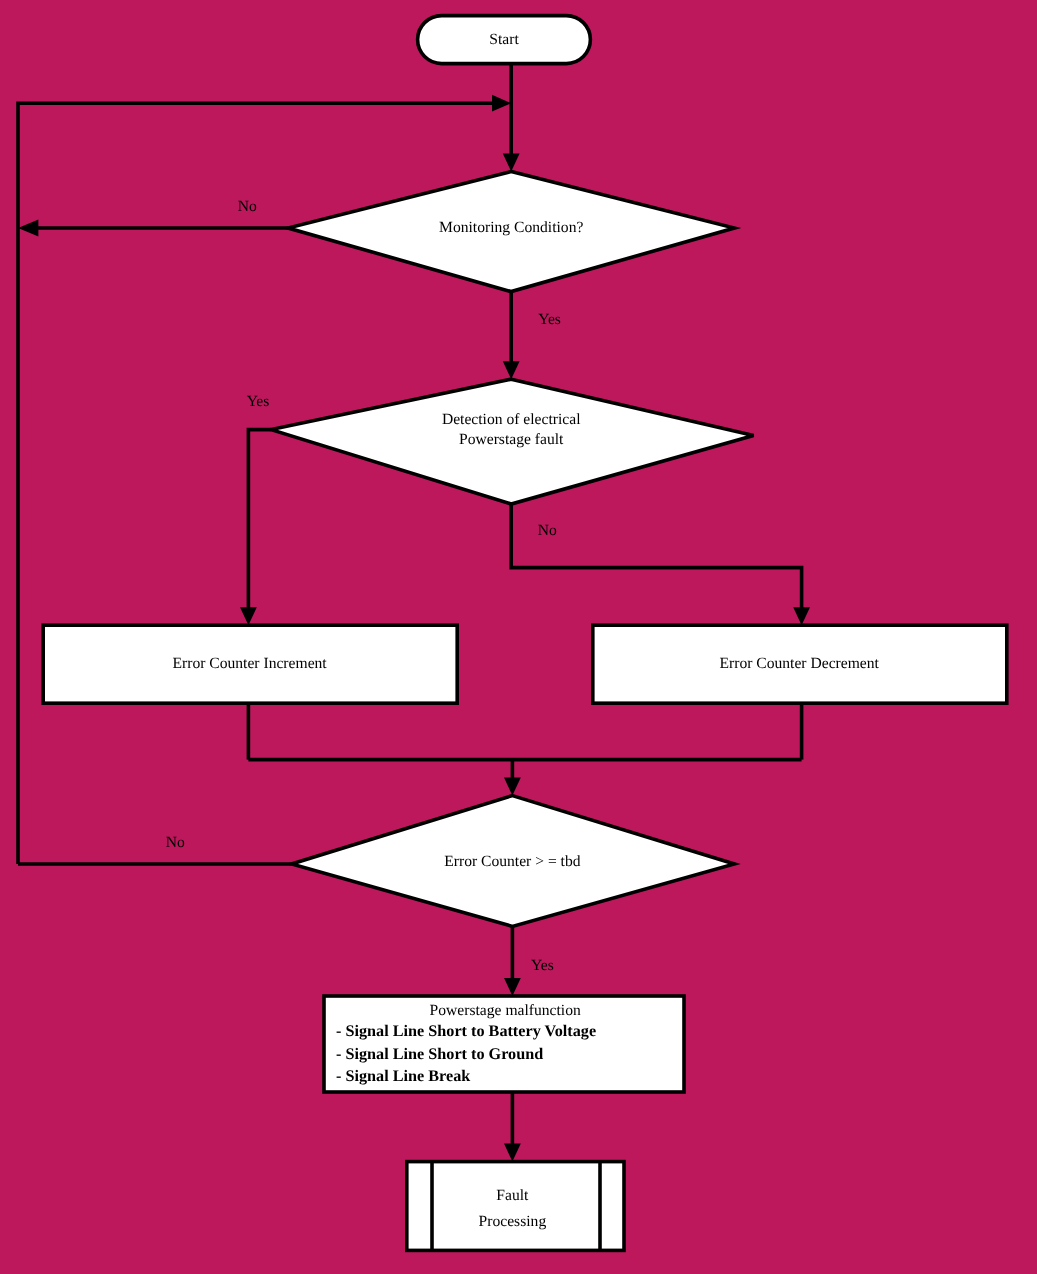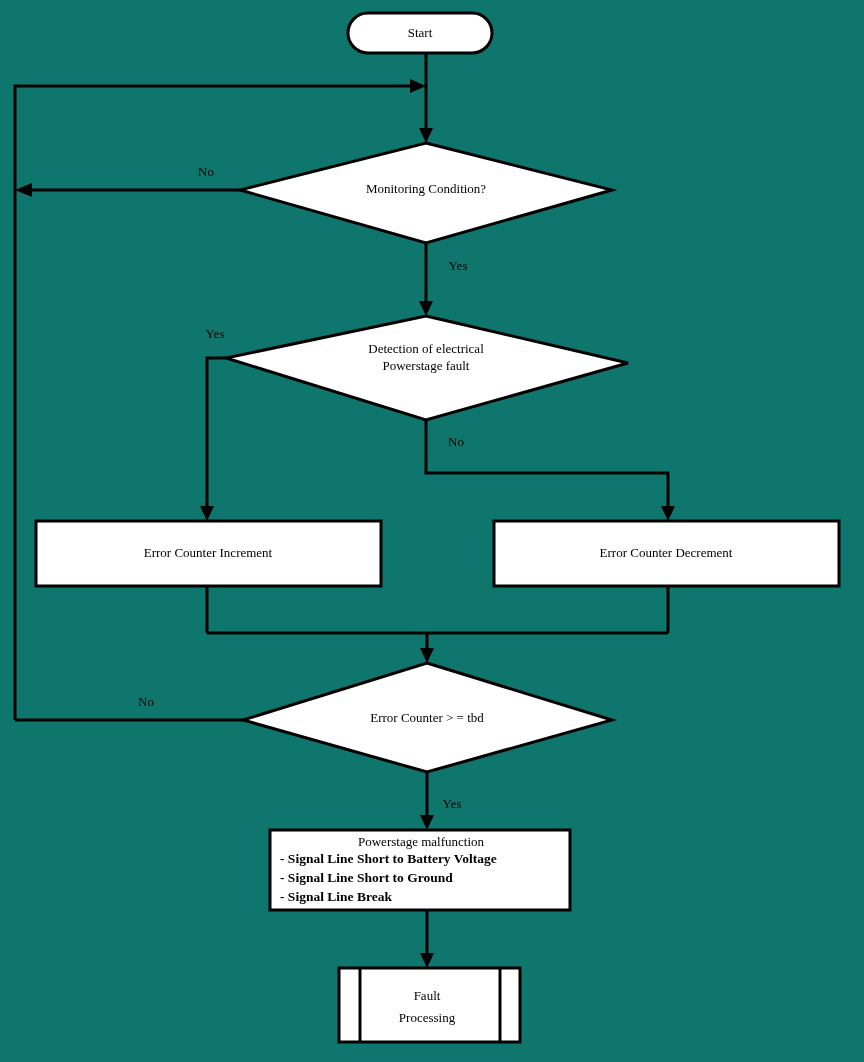--- a/index.html
+++ b/index.html
@@ -8,21 +8,21 @@
     padding: 0;
     background: #ffffff;
   }
   body {
     font-family: "Liberation Serif", "DejaVu Serif", serif;
   }
   #flow-root {
     position: relative;
     width: 864px;
     height: 1062px;
-    background: #0f766e;
+    background: #be185d;
     overflow: hidden;
   }
   #flow-svg {
     display: block;
     width: 864px;
     height: 1062px;
   }
   .shape-stroke {
     fill: #ffffff;
     stroke: #000000;

